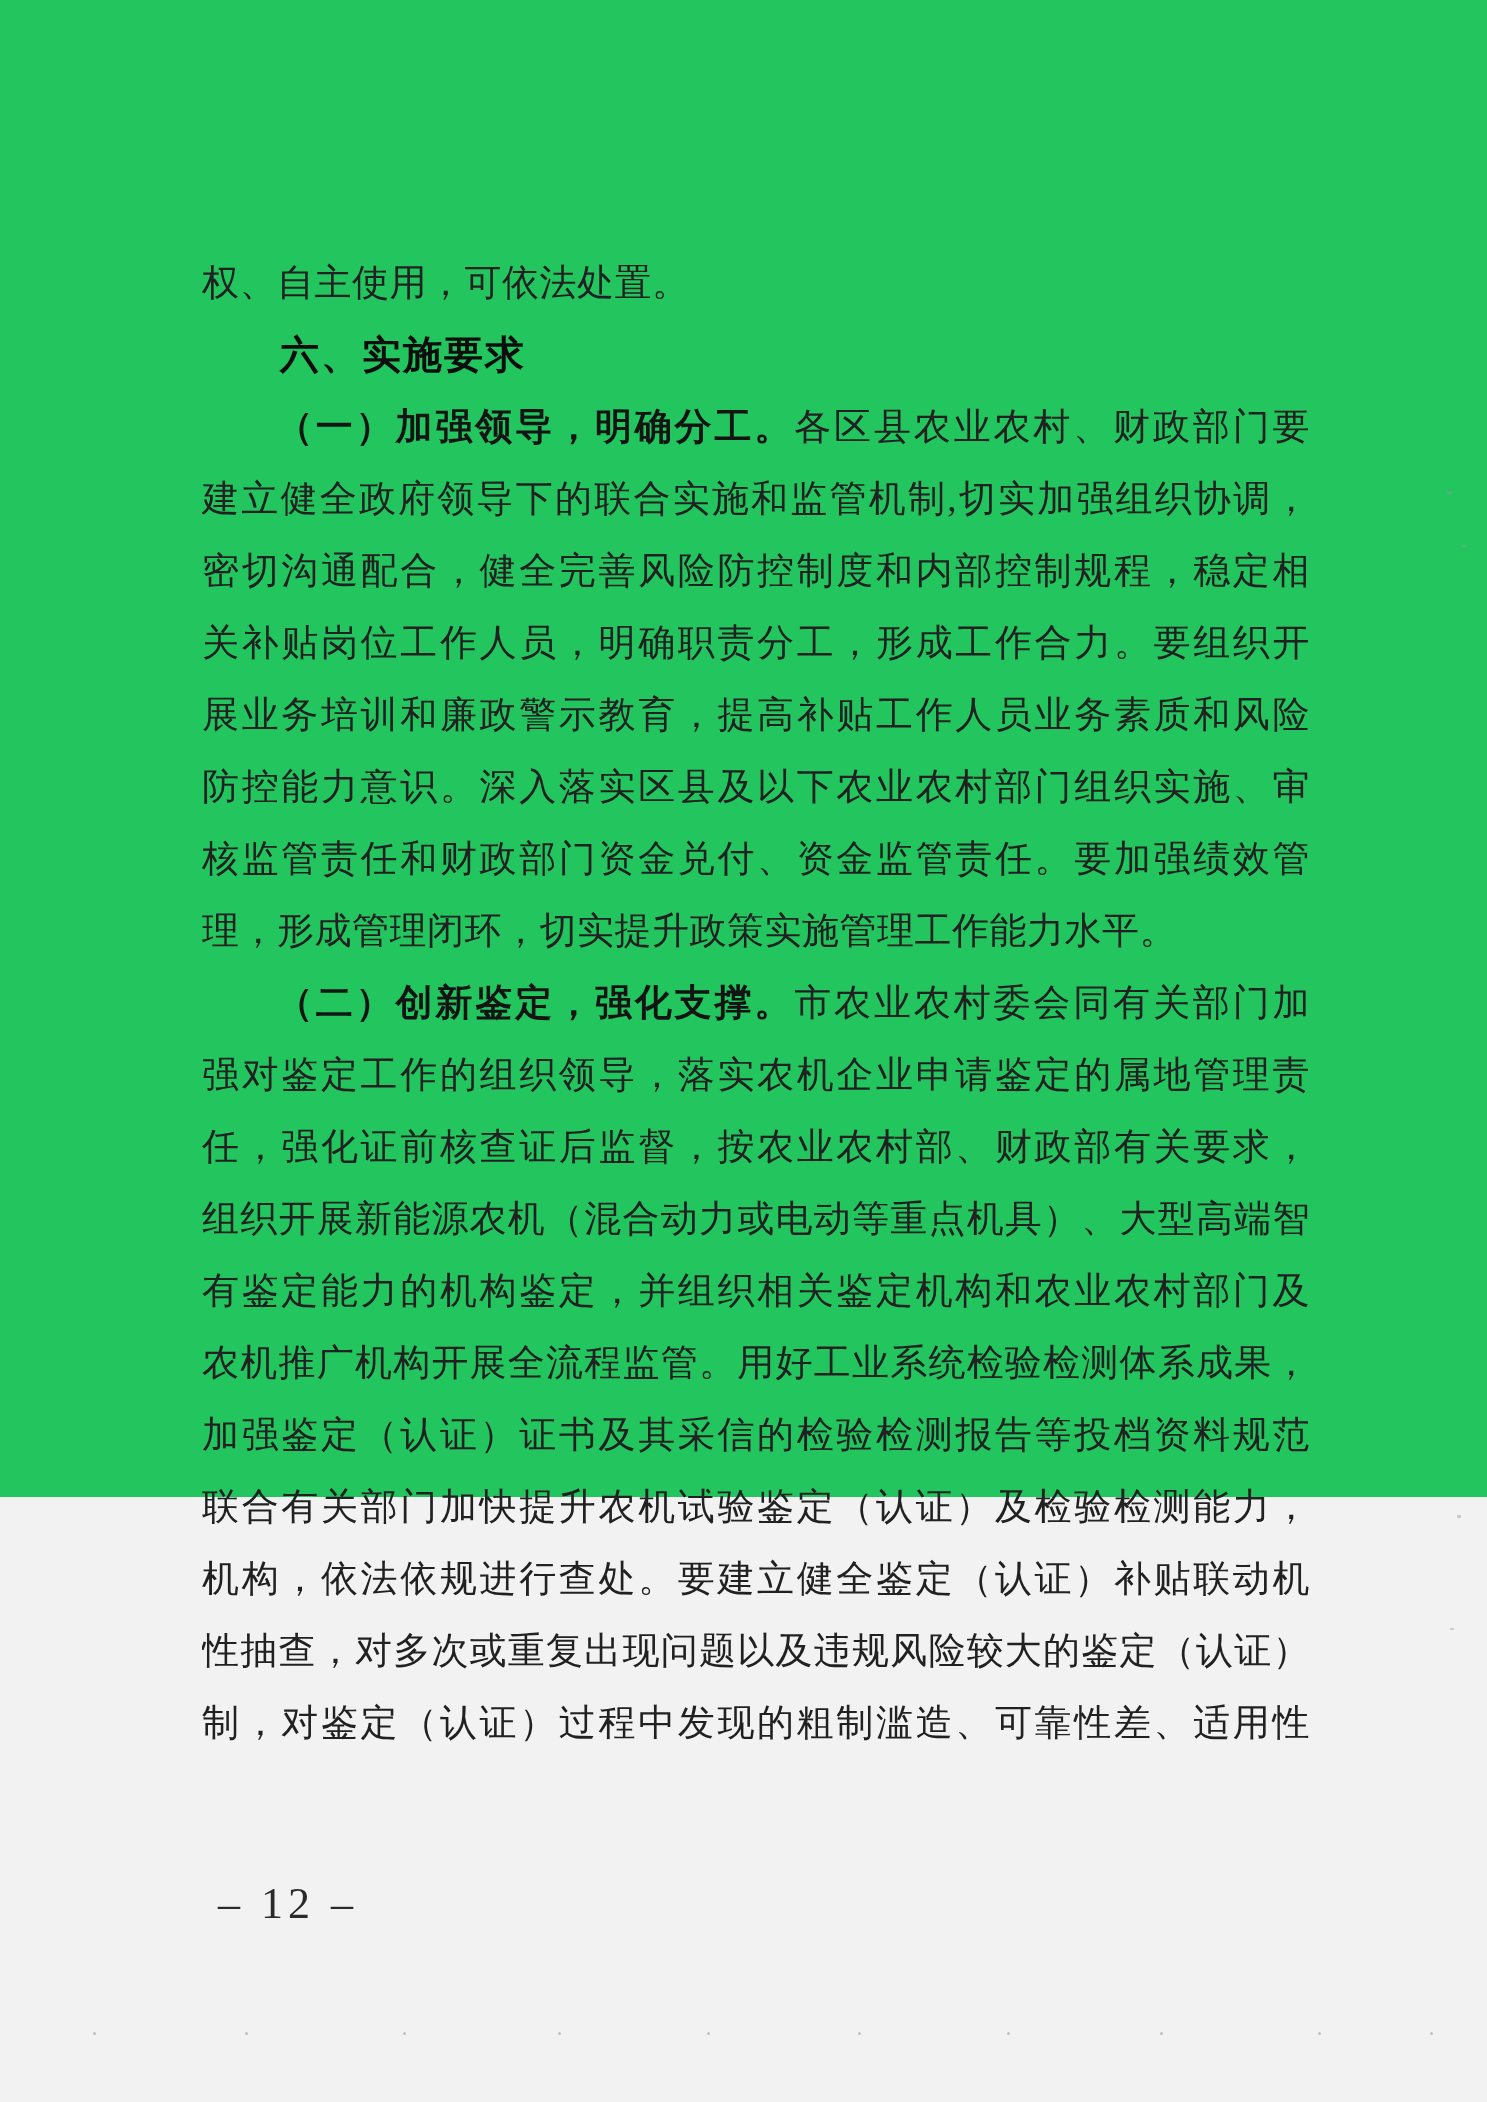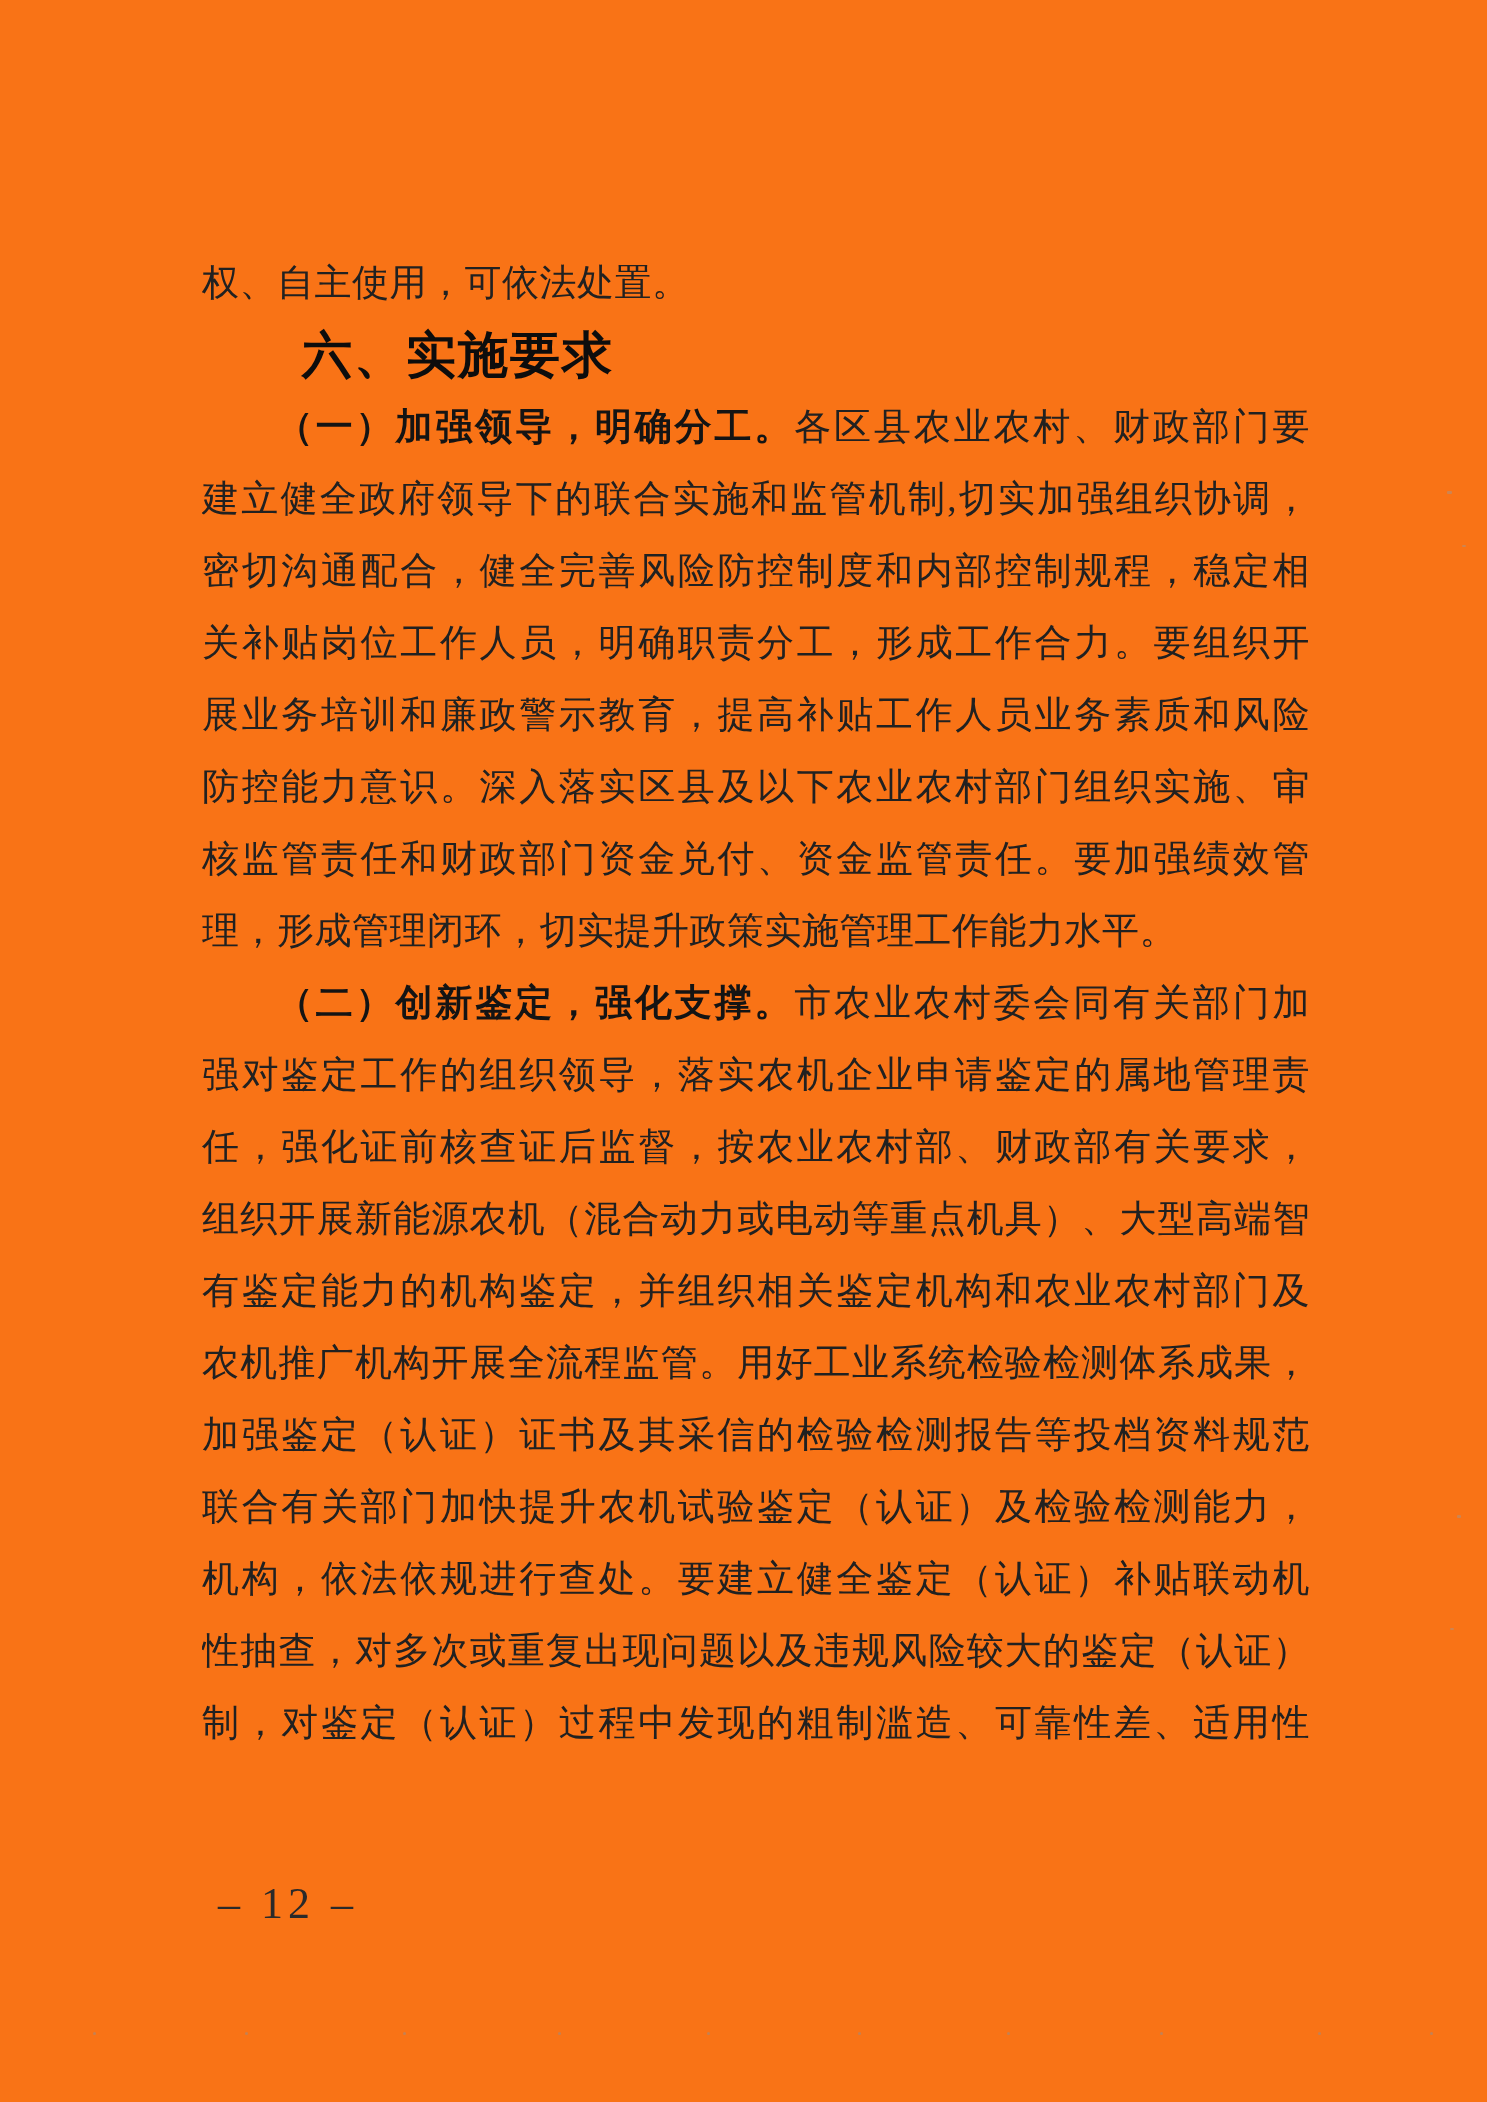--- a/index.html
+++ b/index.html
@@ -3,34 +3,34 @@
 <meta charset="utf-8">
 <style>
   html,body{margin:0;padding:0;}
   body{
     width:1487px;height:2102px;
     background:#f2f2f2;
     font-family:"Liberation Serif","DejaVu Serif",serif;
     position:relative;overflow:hidden;
   }
   .page{
-    position:absolute;left:0;top:0;width:1487px;height:2102px;
-    background:#f97316;
+    position:absolute;left:0;top:0;width:1487px;height:1497px;
+    background:#22c55e;
   }
   .text-block{
     position:absolute;left:202px;top:247px;width:1108px;
     font-size:37px;line-height:72px;color:#212121;
     letter-spacing:0.5px;
   }
   .line{height:72px;overflow:hidden;white-space:normal;}
   .justify{text-align:justify;text-align-last:justify;}
   .indent{text-indent:2em;}
   .heading{
     font-family:"Liberation Sans","DejaVu Sans",sans-serif;
-    font-weight:700;color:#0d0d0d;font-size:50px;letter-spacing:2px;
+    font-weight:700;color:#0d0d0d;font-size:39px;letter-spacing:2px;
   }
   .lead{font-weight:700;color:#141414;}
   .page-number{
     position:absolute;left:218px;top:1878px;
     font-size:44px;color:#2a2a2a;letter-spacing:5px;
     font-family:"Liberation Serif","DejaVu Serif",serif;
   }
   .artifact{
     position:absolute;background:#9a9a9a;opacity:.45;border-radius:1px;
   }

